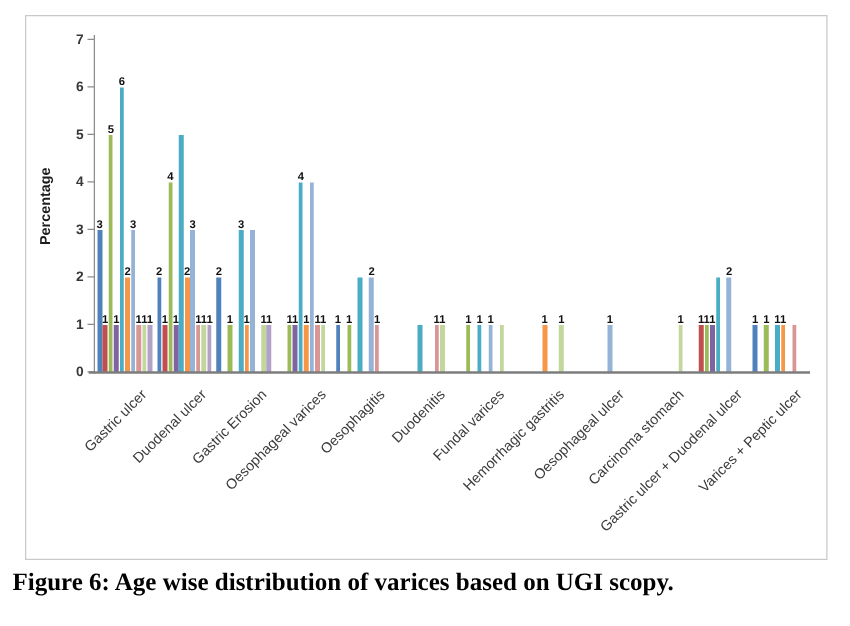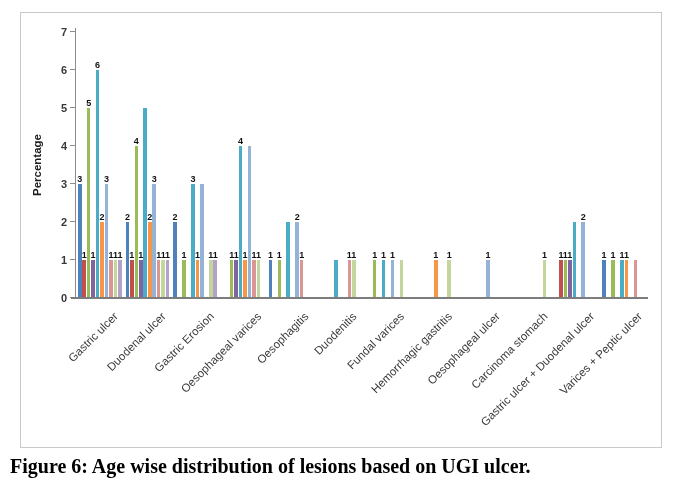--- a/index.html
+++ b/index.html
@@ -313,14 +313,14 @@
           <span class="x-cat" style="right: 297.833px; top: 6px;">Duodenitis</span>
           <span class="x-cat" style="right: 250.167px; top: 6px;">Fundal varices</span>
           <span class="x-cat" style="right: 202.5px; top: 6px;">Hemorrhagic gastritis</span>
           <span class="x-cat" style="right: 154.833px; top: 6px;">Oesophageal ulcer</span>
           <span class="x-cat" style="right: 107.167px; top: 6px;">Carcinoma stomach</span>
           <span class="x-cat" style="right: 59.5px; top: 6px;">Gastric ulcer + Duodenal ulcer</span>
           <span class="x-cat" style="right: 11.8333px; top: 6px;">Varices + Peptic ulcer</span>
         </div>
     </div>
   </div>
-  <div class="caption">Figure 6: Age wise distribution of lesions based on UGI ulcer.</div>
+  <div class="caption">Figure 6: Age wise distribution of varices based on UGI scopy.</div>
 </div>
 
 </body></html>

